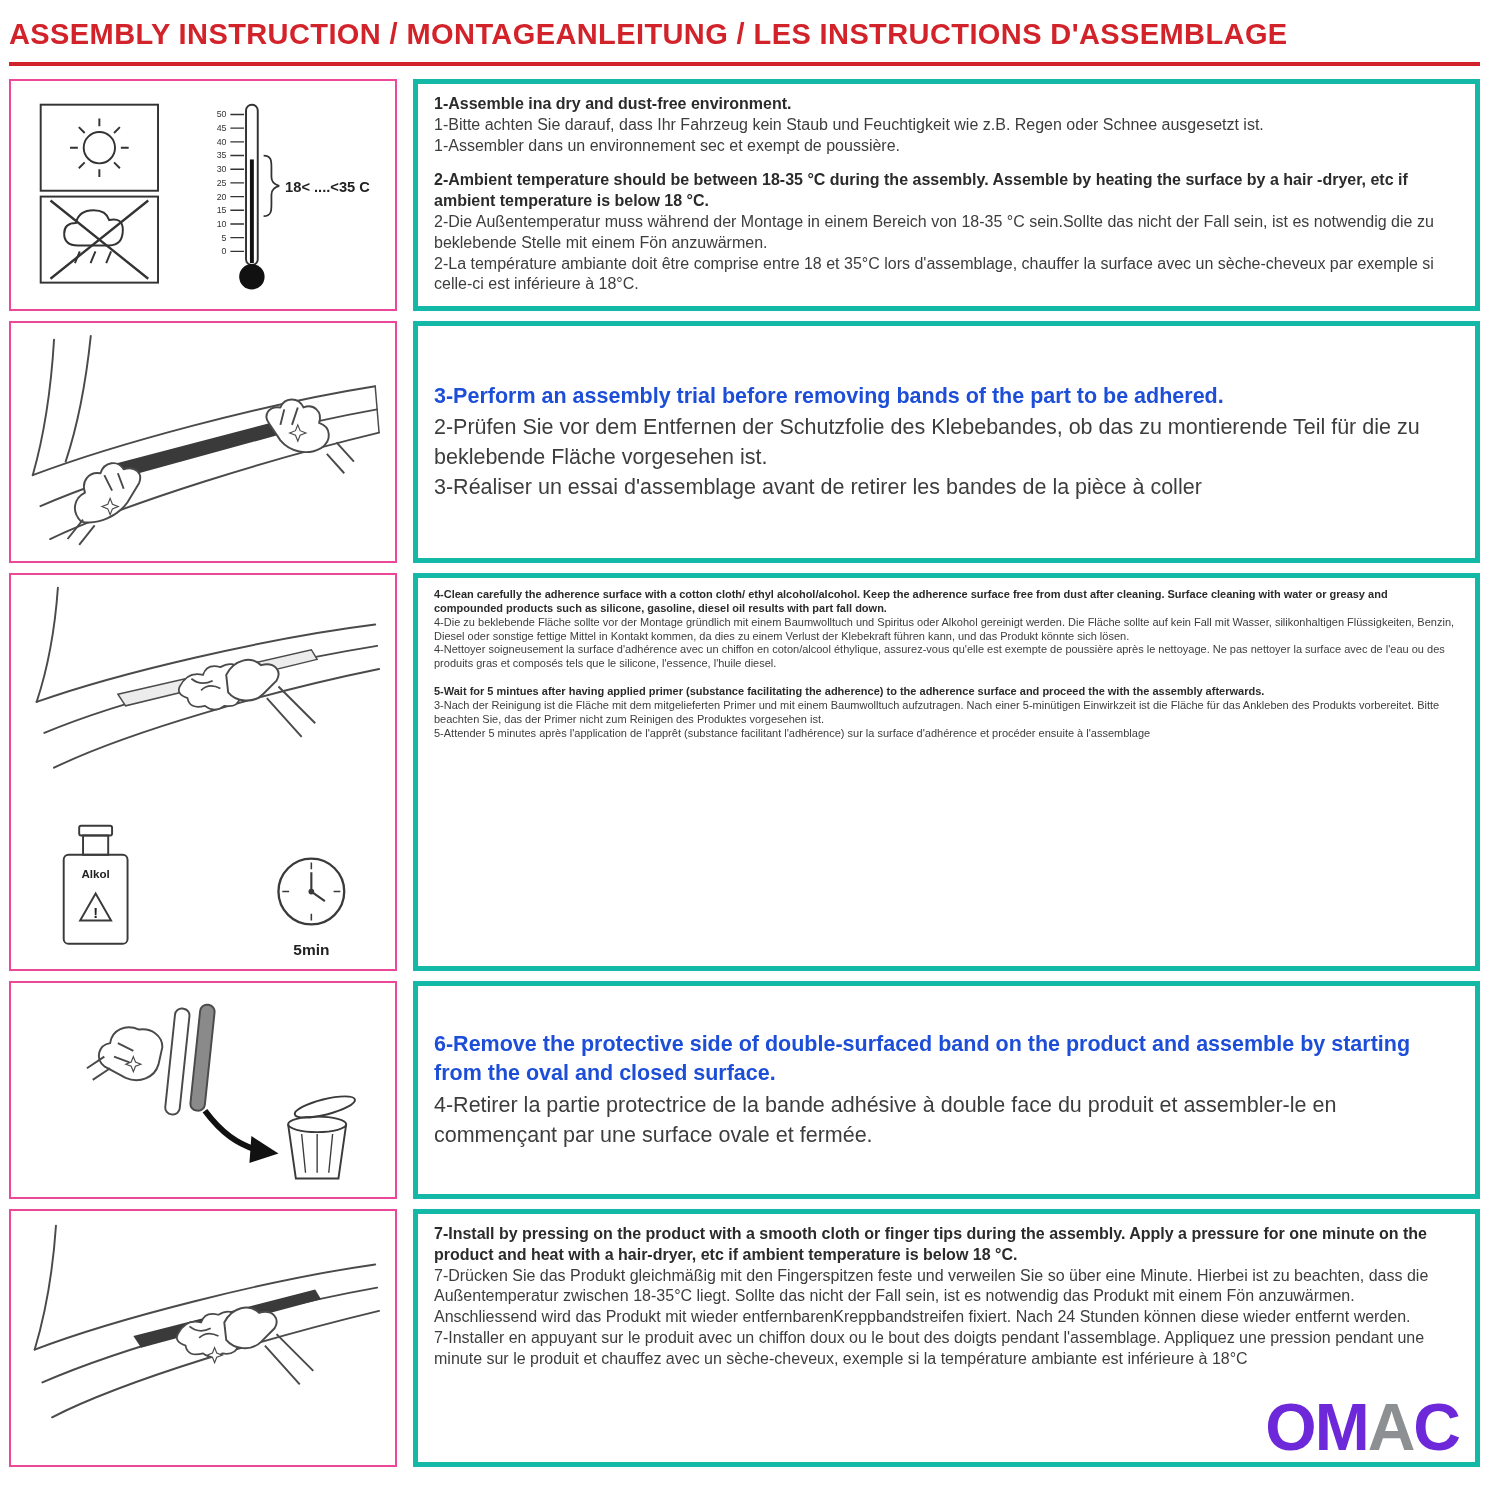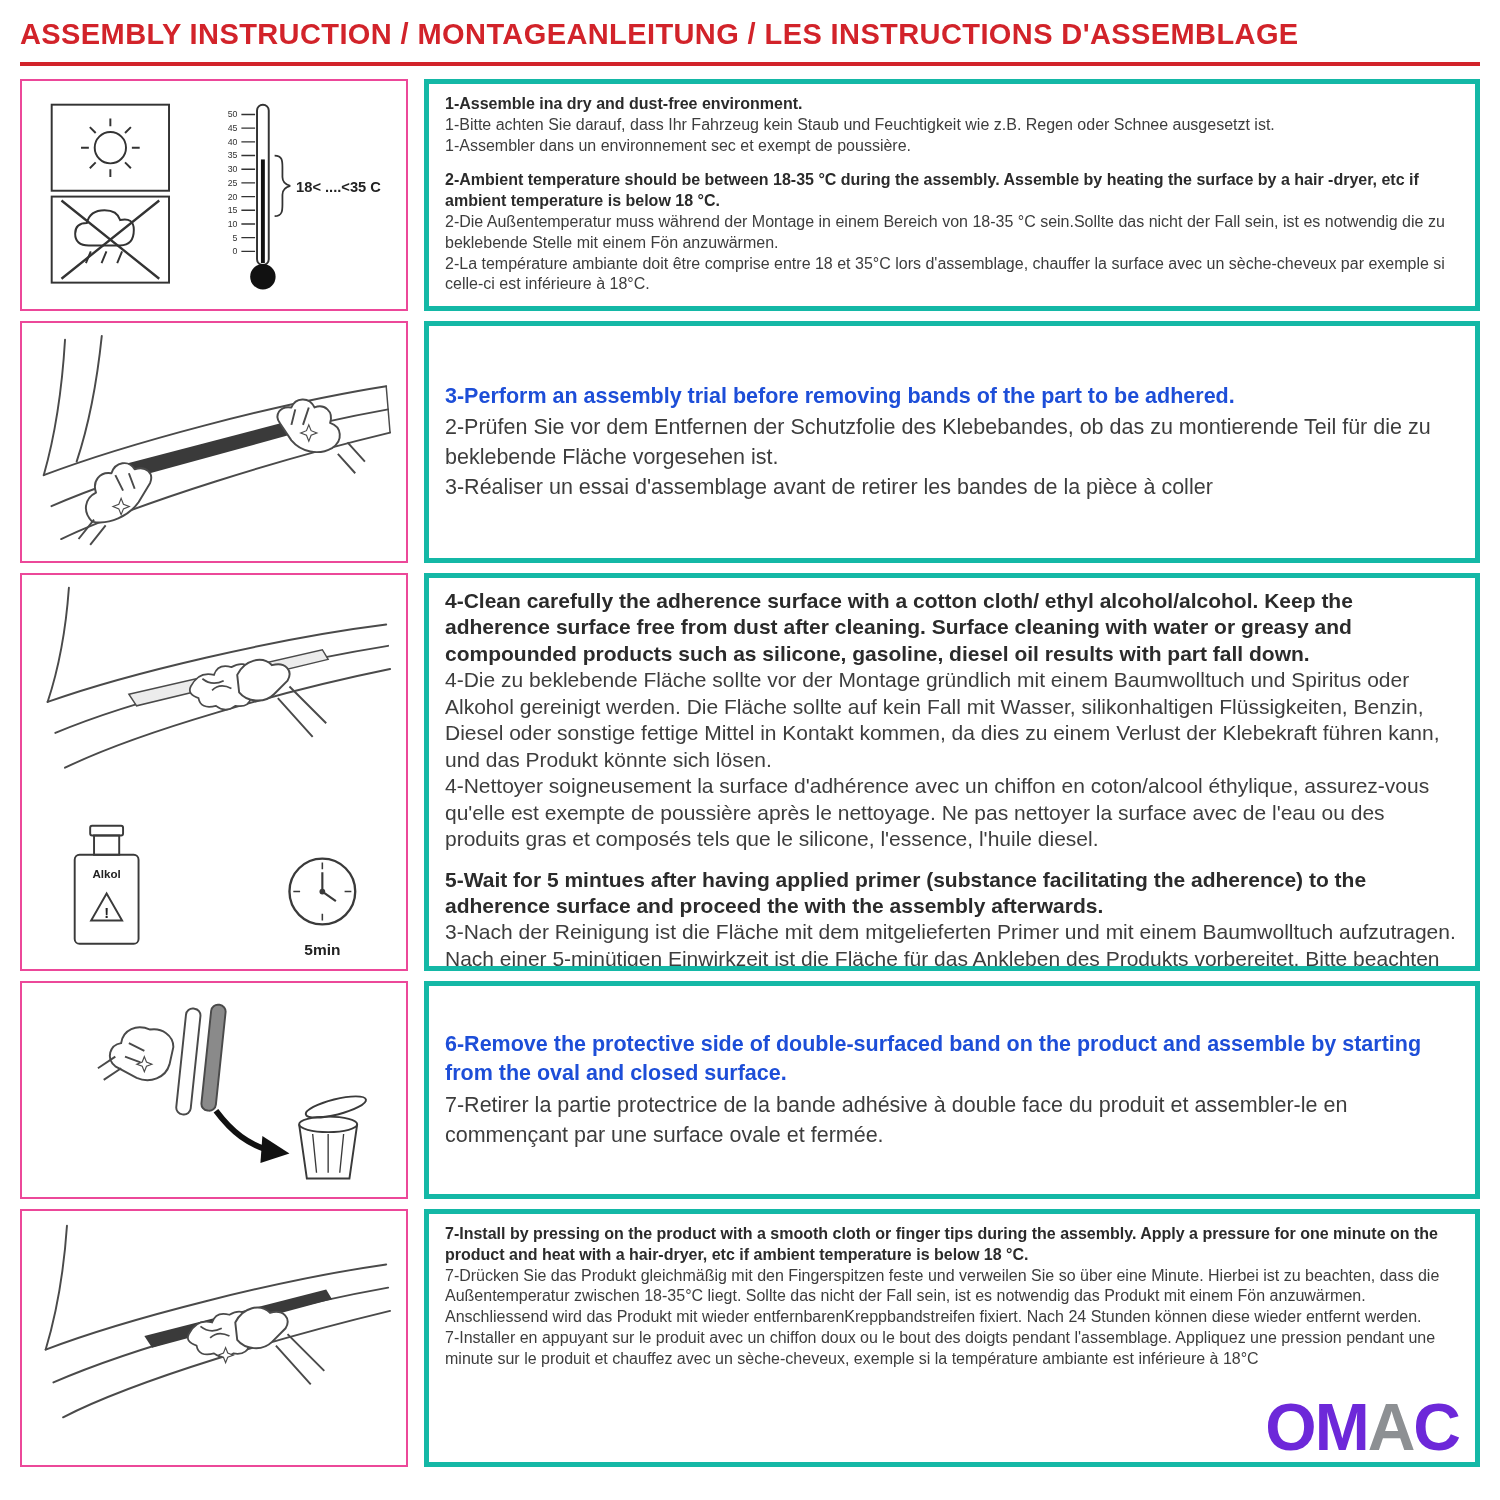--- a/index.html
+++ b/index.html
@@ -1,39 +1,39 @@
 <!DOCTYPE html>
 <html><head>
 <meta charset="utf-8">
 <style>
   html,body{margin:0;padding:0;background:#ffffff;}
   .page{
     width:1500px;height:1500px;box-sizing:border-box;
-    padding:12px 20px 0 20px;background:#fff;
+    padding:12px 20px 0 9px;background:#fff;
     font-family:"Liberation Sans",sans-serif;color:#3d3d3d;
     position:relative;overflow:hidden;
   }
   .title{
     margin:6px 0 0 0;font-size:29px;font-weight:bold;color:#d2232a;
     letter-spacing:.4px;
   }
   .rule{height:4px;background:#d2232a;margin:11px 0 13px 0;}
   .row{display:flex;gap:16px;margin-bottom:10px;}
   .img-box{
     width:388px;flex:0 0 388px;border:2px solid #ec4899;box-sizing:border-box;
     display:flex;align-items:center;justify-content:center;overflow:hidden;background:#fff;
   }
   .text-box{
     flex:1;border:5px solid #14b8a6;box-sizing:border-box;
     padding:10px 16px;overflow:hidden;background:#fff;
   }
   .row1{height:232px}.row2{height:242px}.row3{height:398px}.row4{height:218px}.row5{height:258px}
   .std p{font-size:16px;line-height:1.3;margin:0;color:#3d3d3d;}
   .std p.bold{font-weight:bold;color:#2b2b2b;}
-  .dense p{font-size:21px;line-height:1.26;}
+  .dense p{font-size:11px;line-height:1.26;}
   .big{display:flex;flex-direction:column;justify-content:center;}
   .big p{font-size:21.5px;line-height:1.38;margin:0;color:#3d3d3d;}
   .big p.bold{font-weight:bold;color:#1d4ed8;margin-bottom:2px;}
   .gap{height:14px;}
   .row5 .text-box{position:relative;}
   .omac{
     position:absolute;right:16px;bottom:2px;
     font-size:66px;font-weight:bold;letter-spacing:-2px;line-height:1;
     font-family:"Liberation Sans",sans-serif;
   }
@@ -194,21 +194,21 @@
         <g fill="none" stroke="#3a3a3a" stroke-width="2">
           <path d="M 272 142 L 280 198 L 324 198 L 332 142"></path>
           <ellipse cx="302" cy="142" rx="30" ry="8"></ellipse>
           <ellipse cx="310" cy="124" rx="32" ry="8" transform="rotate(-14 310 124)"></ellipse>
           <path d="M 286 152 L 290 192 M 302 152 L 302 192 M 318 152 L 314 192" stroke-width="1.4"></path>
         </g>
       </svg>
     </div>
     <div class="text-box big">
       <p class="bold">6-Remove the protective side of double-surfaced band on the product and assemble by starting from the oval and closed surface.</p>
-      <p>7-Retirer la partie protectrice de la bande adhésive à double face du produit et assembler-le en commençant par une surface ovale et fermée.</p>
+      <p>4-Retirer la partie protectrice de la bande adhésive à double face du produit et assembler-le en commençant par une surface ovale et fermée.</p>
     </div>
   </div>
 
   <div class="row row5">
     <div class="img-box">
       <svg viewBox="0 0 368 248" width="356">
         <g fill="none" stroke="#4a4a4a" stroke-width="2" stroke-linecap="round">
           <path d="M 32 8 C 29 52 22 96 10 136"></path>
           <path d="M 10 136 C 94 104 250 64 362 48"></path>
           <path d="M 18 170 C 100 134 252 92 364 72"></path>

